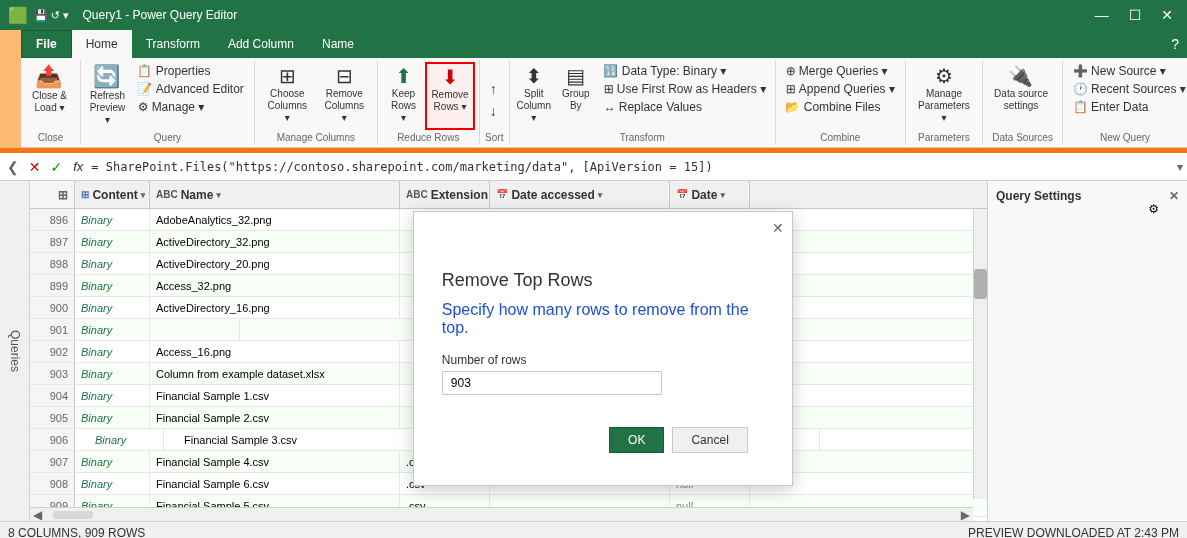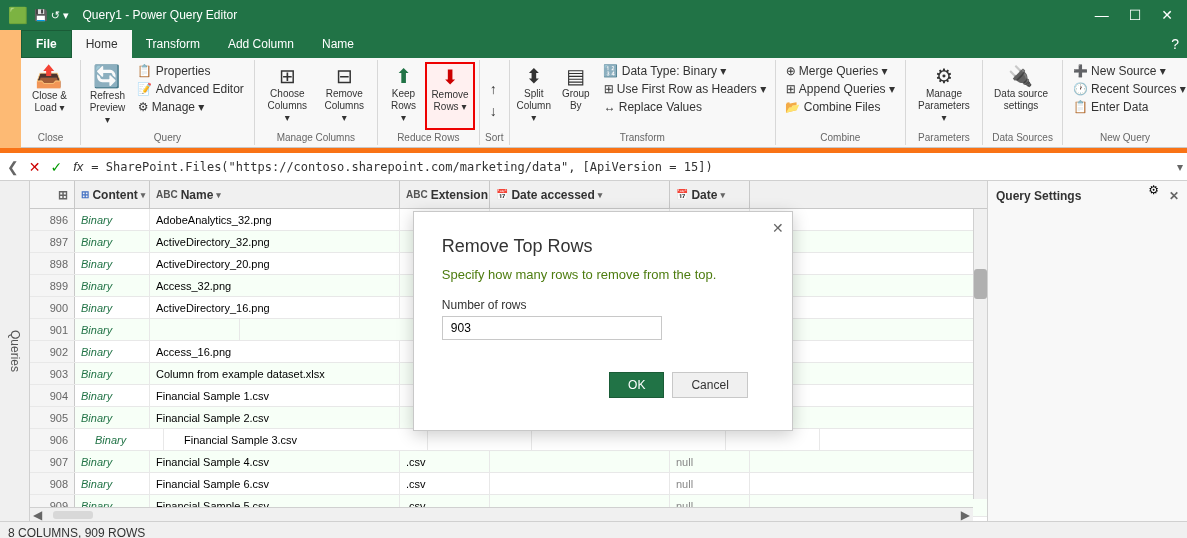--- a/index.html
+++ b/index.html
@@ -171,21 +171,21 @@
     .col-date { width: 180px; min-width: 180px; }
     .col-date2 { width: 80px; min-width: 80px; }
 
     
     .query-settings {
       width: 200px;
       background: #f8f8f8;
       border-left: 1px solid #d0d0d0;
       padding: 8px;
     }
-    .qs-title { font-size: 14px; font-weight: 600; color: #333; margin-bottom: 4px; display: flex; justify-content: space-between; align-items: center; gap: 34px; }
+    .qs-title { font-size: 14px; font-weight: 600; color: #333; margin-bottom: 23px; display: flex; justify-content: space-between; align-items: center; gap: 34px; }
     .qs-close { cursor: pointer; color: #666; }
 
     
     .status-bar {
       height: 22px;
       background: #f0f0f0;
       border-top: 1px solid #d0d0d0;
       display: flex;
       align-items: center;
       justify-content: space-between;
@@ -205,23 +205,23 @@
     }
     .dialog-close-btn {
       position: absolute;
       top: 8px; right: 8px;
       cursor: pointer;
       color: #666;
       font-size: 14px;
       background: none;
       border: none;
     }
-    .dialog-body { padding: 24px 28px 20px; }
+    .dialog-body { padding: 24px 28px 20px; margin-top: 34px; }
     .dialog-title { font-size: 18px; font-weight: 300; color: #333; margin-bottom: 10px; }
-    .dialog-subtitle { font-size: 13px; color: #4d7c0f; margin-bottom: 16px; }
+    .dialog-subtitle { font-size: 16px; color: #1d4ed8; margin-bottom: 16px; }
     .dialog-label { font-size: 12px; color: #333; margin-bottom: 4px; }
     .dialog-input {
       width: 220px;
       border: 1px solid #c8c8c8;
       padding: 4px 8px;
       font-size: 12px;
       outline: none;
     }
     .dialog-footer {
       display: flex;
@@ -646,13 +646,14 @@
       <span>Query Settings</span>
       <span class="qs-close">✕</span>
     </div>
     <div style="float:right; margin-top:-24px; margin-right:20px;">⚙</div>
   </div>
 
 </div>
 
 <div class="status-bar">
   <span>8 COLUMNS, 909 ROWS</span>
+  <span>PREVIEW DOWNLOADED AT 2:43 PM</span>
 </div>
 
 </body></html>

